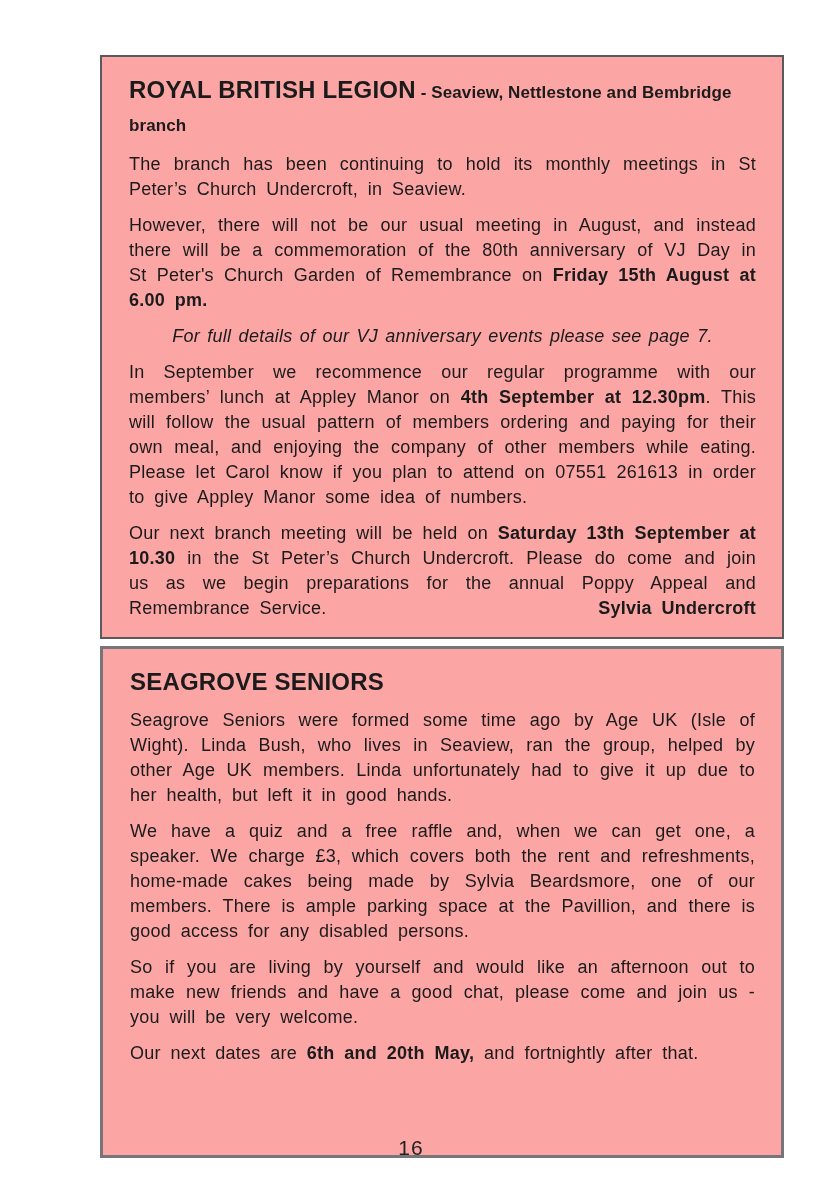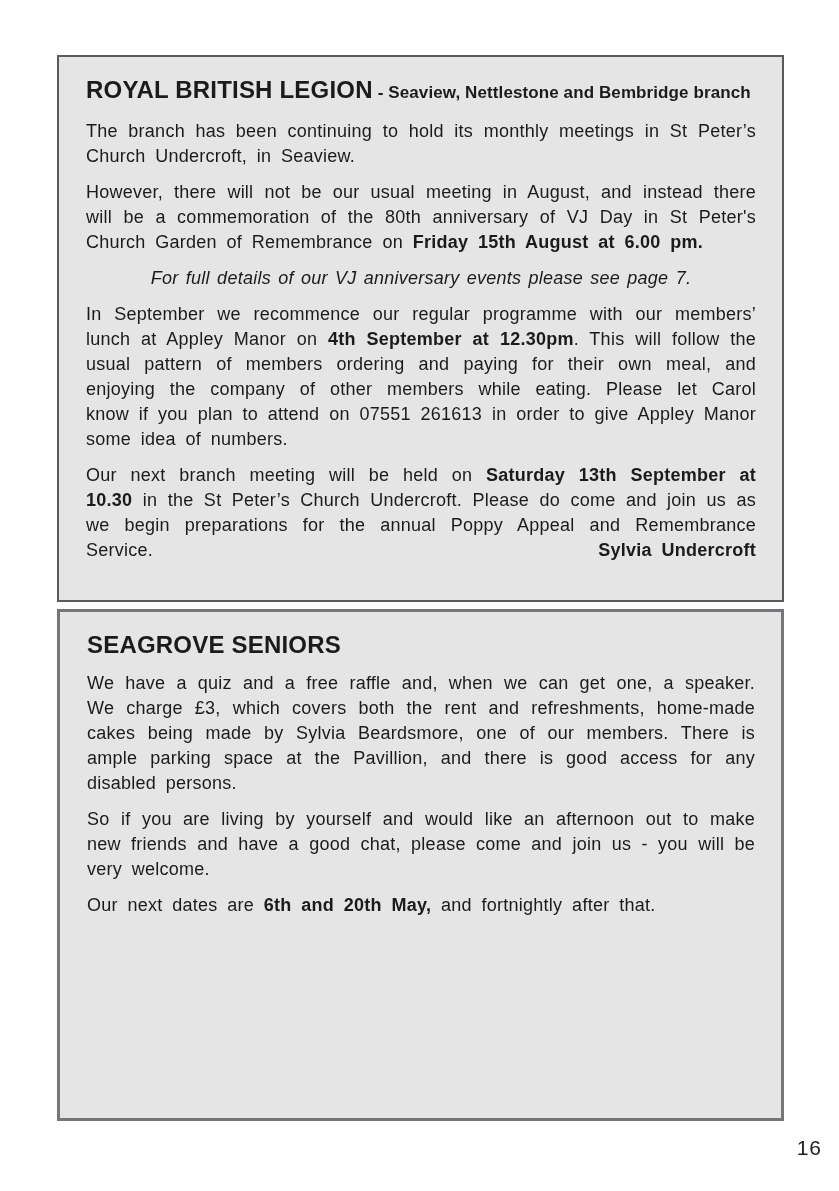--- a/index.html
+++ b/index.html
@@ -13,23 +13,24 @@
     position: relative;
     overflow: hidden;
   }
   .content {
     position: absolute;
     left: 57px;
     top: 55px;
     width: 727px;
   }
   .box {
-    background: #e5e5e5;
+    background: #fca5a5;
     border: 2px solid #5a5a5e;
     padding: 12px 26px 16px 27px;
+    margin-left: 43px;
   }
   .box.first { min-height: 547px; }
   .box.second {
     min-height: 512px;
     margin-top: 7px;
     border-width: 3px;
     border-color: #76767a;
   }
   .article-title {
     margin: 6px 0 2px 0;
@@ -59,21 +60,21 @@
   .bold { font-weight: bold; }
   .signature {
     float: right;
     font-weight: bold;
   }
   .page-number {
     position: absolute;
     top: 1136px;
     left: 0;
     width: 822px;
-    text-align: right;
+    text-align: center;
     font-size: 21px;
     letter-spacing: 1px;
     color: #222222;
   }
 </style>
 </head>
 <body>
 
 <div class="content">
 
@@ -84,20 +85,21 @@
         <p class="para"><span>However, there will not be our usual meeting in August, and instead there will be a commemoration of the 80th anniversary of VJ Day in St Peter's Church Garden of Remembrance on </span><span class="bold">Friday 15th August at 6.00 pm.</span></p>
         <p class="para center italic"><span>For full details of our VJ anniversary events please see page 7.</span></p>
         <p class="para"><span>In September we recommence our regular programme with our members’ lunch at Appley Manor on </span><span class="bold">4th September at 12.30pm</span><span>. This will follow the usual pattern of members ordering and paying for their own meal, and enjoying the company of other members while eating. Please let Carol know if you plan to attend on 07551 261613 in order to give Appley Manor some idea of numbers.</span></p>
         <p class="para"><span>Our next branch meeting will be held on </span><span class="bold">Saturday 13th September at 10.30</span><span> in the St Peter’s Church Undercroft. Please do come and join us as we begin preparations for the annual Poppy Appeal and Remembrance Service.</span><span class="signature">Sylvia Undercroft</span></p>
       </div>
   </section>
 
   <section class="box second">
     <h2 class="article-title"><span class="title-main">SEAGROVE SENIORS</span></h2>
     <div class="paras">
+        <p class="para"><span>Seagrove Seniors were formed some time ago by Age UK (Isle of Wight). Linda Bush, who lives in Seaview, ran the group, helped by other Age UK members. Linda unfortunately had to give it up due to her health, but left it in good hands.</span></p>
         <p class="para"><span>We have a quiz and a free raffle and, when we can get one, a speaker. We charge £3, which covers both the rent and refreshments, home-made cakes being made by Sylvia Beardsmore, one of our members. There is ample parking space at the Pavillion, and there is good access for any disabled persons.</span></p>
         <p class="para"><span>So if you are living by yourself and would like an afternoon out to make new friends and have a good chat, please come and join us - you will be very welcome.</span></p>
         <p class="para"><span>Our next dates are </span><span class="bold">6th and 20th May,</span><span> and fortnightly after that.</span></p>
       </div>
   </section>
 
 </div>
 
 <div class="page-number">16</div>
 

